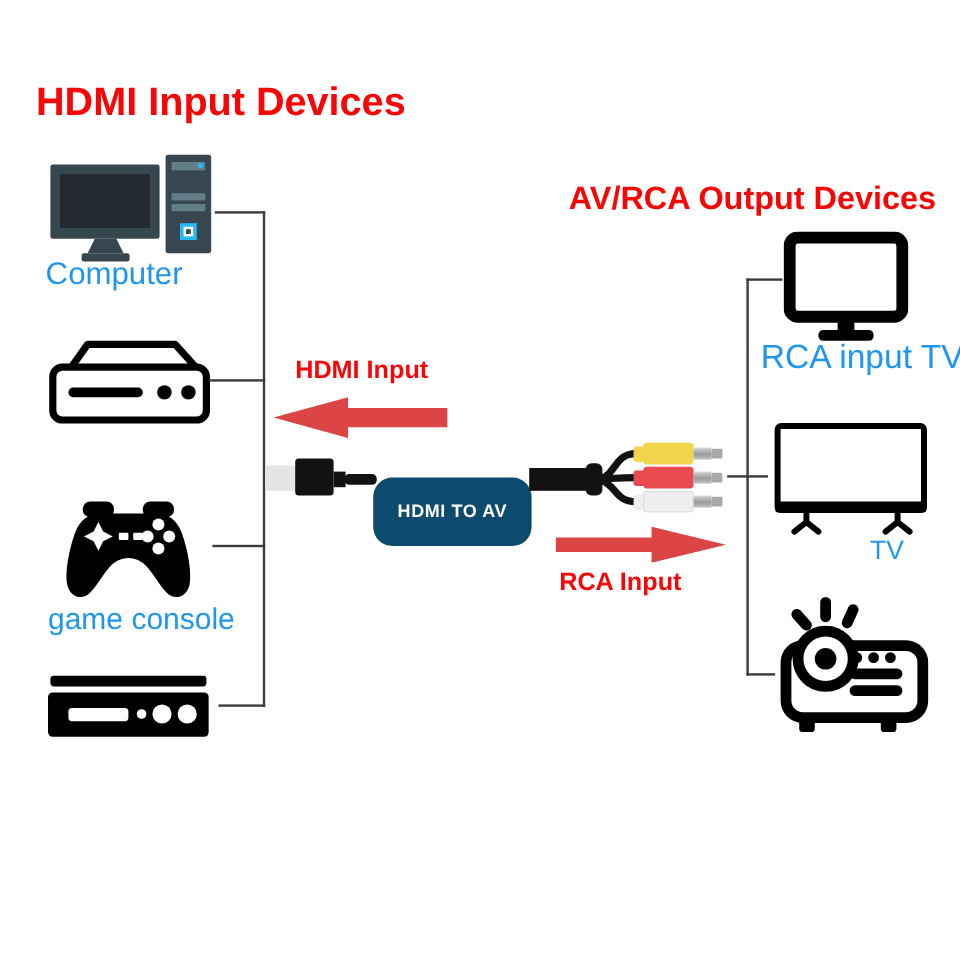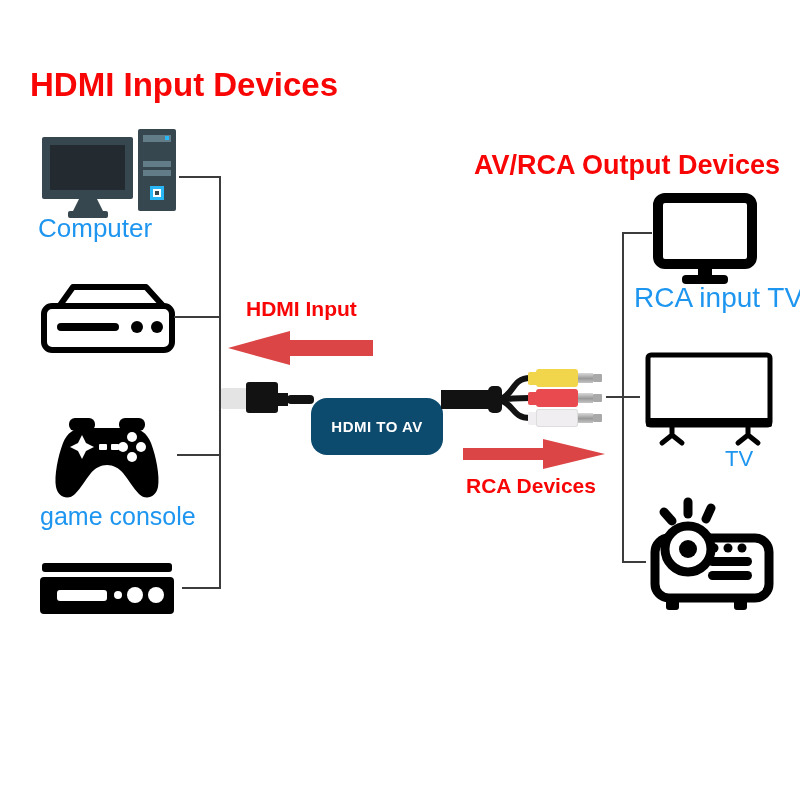--- a/index.html
+++ b/index.html
@@ -84,21 +84,21 @@
   <div class="line" style="left:182px;top:587px;width:39px;height:2px;"></div>
 
   <div class="label-red-sm" style="left:246px;top:298px;">HDMI Input</div>
   <svg class="abs" style="left:228px;top:331px;" width="145" height="34" viewBox="0 0 145 34">
     <polygon points="0,17 62,0 62,9 145,9 145,25 62,25 62,34" fill="#dc4545"></polygon>
   </svg>
 
   <svg class="abs" style="left:463px;top:439px;" width="142" height="30" viewBox="0 0 142 30">
     <polygon points="0,9 80,9 80,0 142,15 80,30 80,21 0,21" fill="#dc4545"></polygon>
   </svg>
-  <div class="label-red-sm" style="left:466px;top:475px;">RCA Devices</div>
+  <div class="label-red-sm" style="left:466px;top:475px;">RCA Input</div>
 
   <div class="abs" style="left:221px;top:388px;width:26px;height:21px;background:#e4e4e4;border-radius:2px;"></div>
   <div class="blk" style="left:246px;top:382px;width:32px;height:31px;border-radius:3px;"></div>
   <div class="blk" style="left:278px;top:393px;width:10px;height:13px;"></div>
   <div class="blk" style="left:287px;top:395px;width:27px;height:9px;border-radius:4px;"></div>
 
   <div class="converter">
     <span>HDMI TO AV</span>
   </div>
 

